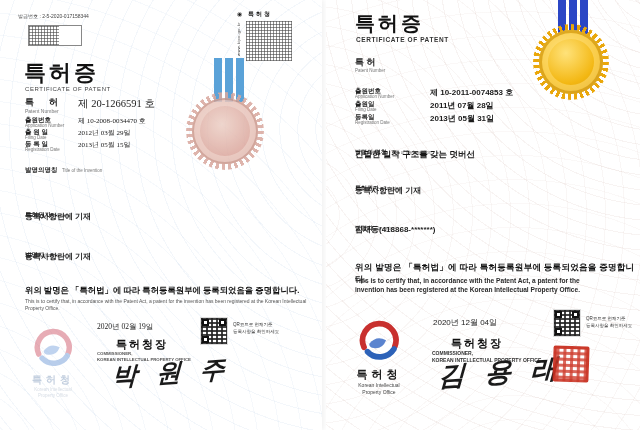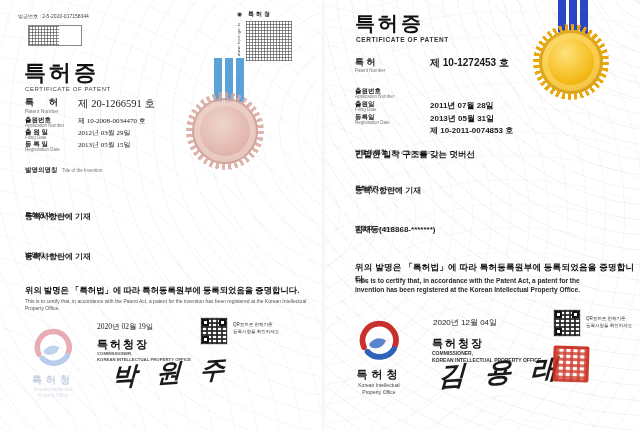--- a/index.html
+++ b/index.html
@@ -80,21 +80,21 @@
       repeating-linear-gradient(0deg, rgba(205,55,40,.8) 0 3px, transparent 3px 6px),
       repeating-linear-gradient(90deg, rgba(205,55,40,.8) 0 3px, transparent 3px 7px); }
 
   
   .logo-ko { font-weight:bold; letter-spacing:4px; }
   .logo-en { color:#555; line-height:1.3; }
   .page.left .logo-ko { color:#93a9c6; }
   .page.left .logo-en { color:#b4bfce; }
   .page.right .logo-ko { color:#1c1c1c; }
 
-  .comm-ko { font-weight:bold; color:#111; letter-spacing:2px; }
+  .comm-ko { font-weight:bold; color:#111; letter-spacing:2px;margin-left:19px; }
   .comm-en { font-weight:bold; color:#333; line-height:1.4; }
 
   .sig { font-style:italic; font-weight:bold; color:#1a1a1a; transform:rotate(-4deg) skewX(-6deg);
     letter-spacing:6px; white-space:nowrap; }
 </style>
 </head>
 <body>
 
 <div class="canvas">
 
@@ -205,25 +205,24 @@
     <div class="abs medal gold" style="left:207px;top:24px;width:76px;height:76px;">
       <span class="spikes"></span>
       <span class="disc"></span>
     </div>
 
     <div class="abs heading" style="left:29px;top:10px;font-size:20px;">특허증</div>
     <div class="abs heading-en" style="left:30px;top:36px;font-size:6.5px;font-weight:bold;color:#333;">CERTIFICATE OF PATENT</div>
 
     <div class="abs f-label" style="left:29px;top:58px;font-size:9px;">특 허</div>
     <div class="abs f-sub" style="left:29px;top:69px;font-size:4.5px;">Patent Number</div>
-    <div class="abs f-val" style="left:104px;top:56px;font-size:10px;font-weight:bold;">제 10-1272453 호</div>
 
     <div class="abs f-label" style="left:29px;top:88px;font-size:6.5px;">출원번호</div>
     <div class="abs f-sub" style="left:29px;top:95px;font-size:4.5px;">Application Number</div>
-    <div class="abs f-val" style="left:104px;top:87px;font-size:8px;font-weight:bold;margin-top:38px;">제 10-2011-0074853 호</div>
+    <div class="abs f-val" style="left:104px;top:87px;font-size:8px;font-weight:bold;">제 10-2011-0074853 호</div>
 
     <div class="abs f-label" style="left:29px;top:101px;font-size:6.5px;">출원일</div>
     <div class="abs f-sub" style="left:29px;top:108px;font-size:4.5px;">Filing Date</div>
     <div class="abs f-val" style="left:104px;top:100px;font-size:8px;font-weight:bold;">2011년 07월 28일</div>
 
     <div class="abs f-label" style="left:29px;top:114px;font-size:6.5px;">등록일</div>
     <div class="abs f-sub" style="left:29px;top:121px;font-size:4.5px;">Registration Date</div>
     <div class="abs f-val" style="left:104px;top:113px;font-size:8px;font-weight:bold;">2013년 05월 31일</div>
 
     <div class="abs" style="left:29px;top:140px;">

